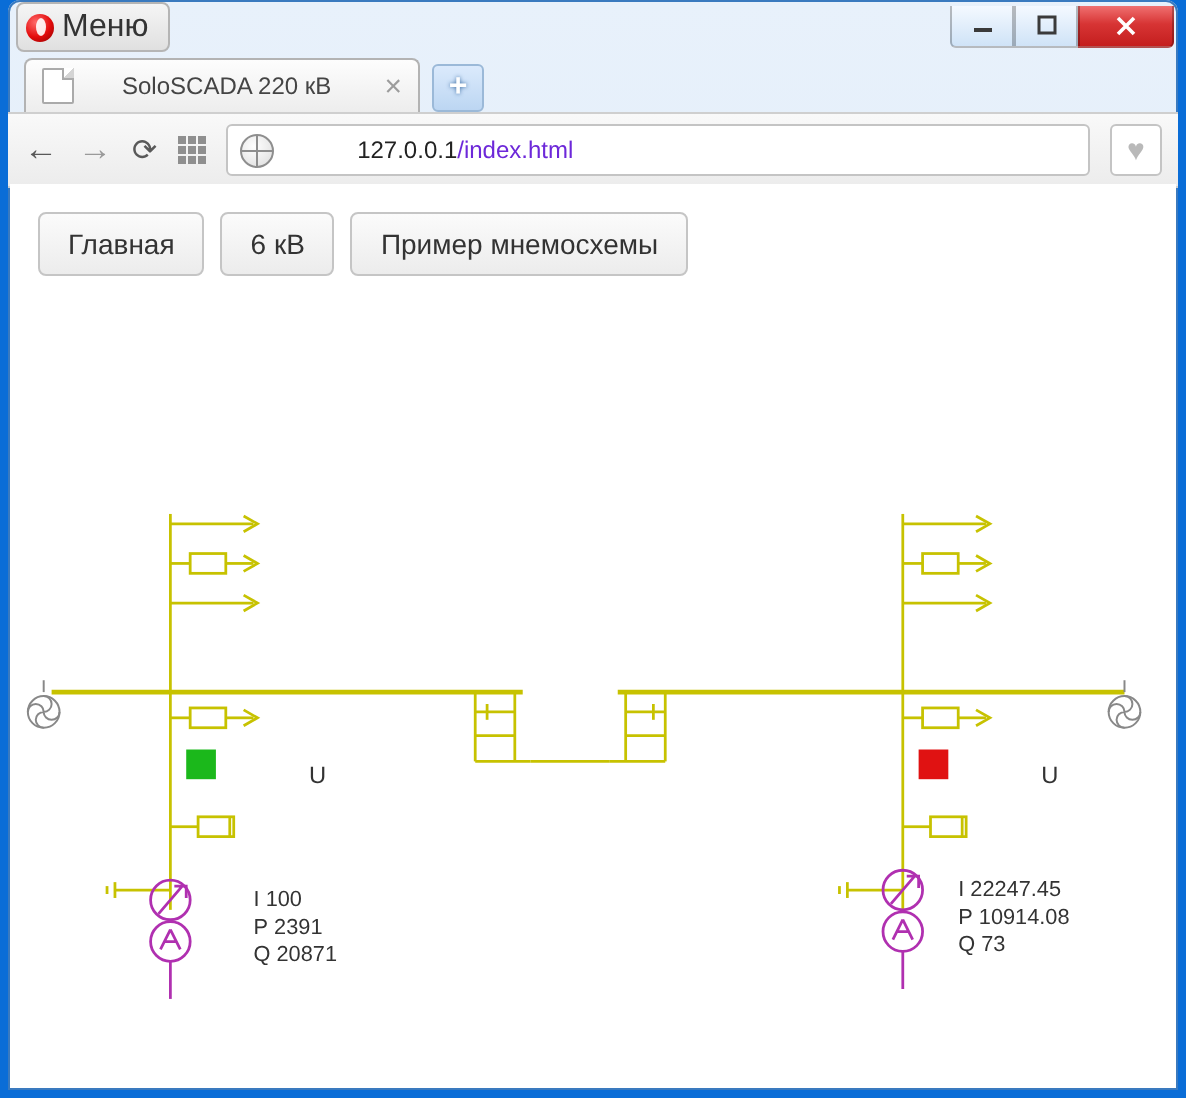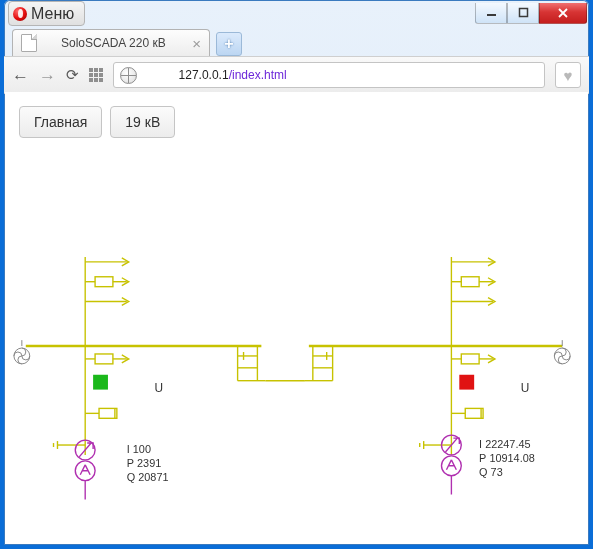--- a/index.html
+++ b/index.html
@@ -106,21 +106,22 @@
       <span>
         <span class="host">127.0.0.1</span><span class="path">/index.html</span>
       </span>
     </div>
     <div class="heart">♥</div>
   </div>
 
   <div class="viewport">
     <div class="btnrow">
       <button class="pgbtn">Главная</button>
-      <button class="pgbtn">19 кВ</button>
+      <button class="pgbtn">6 кВ</button>
+      <button class="pgbtn">Пример мнемосхемы</button>
     </div>
 
     <div class="scada">
       <svg viewBox="0 0 583 390">
         <g stroke-width="1.4" fill="none">
 
           <g id="bus-left" stroke="#c7c200">
             <line x1="78" y1="100" x2="78" y2="190"></line>
             <line x1="78" y1="105" x2="120" y2="105"></line>
               <path d="M115 101 L122 105 L115 109"></path>

